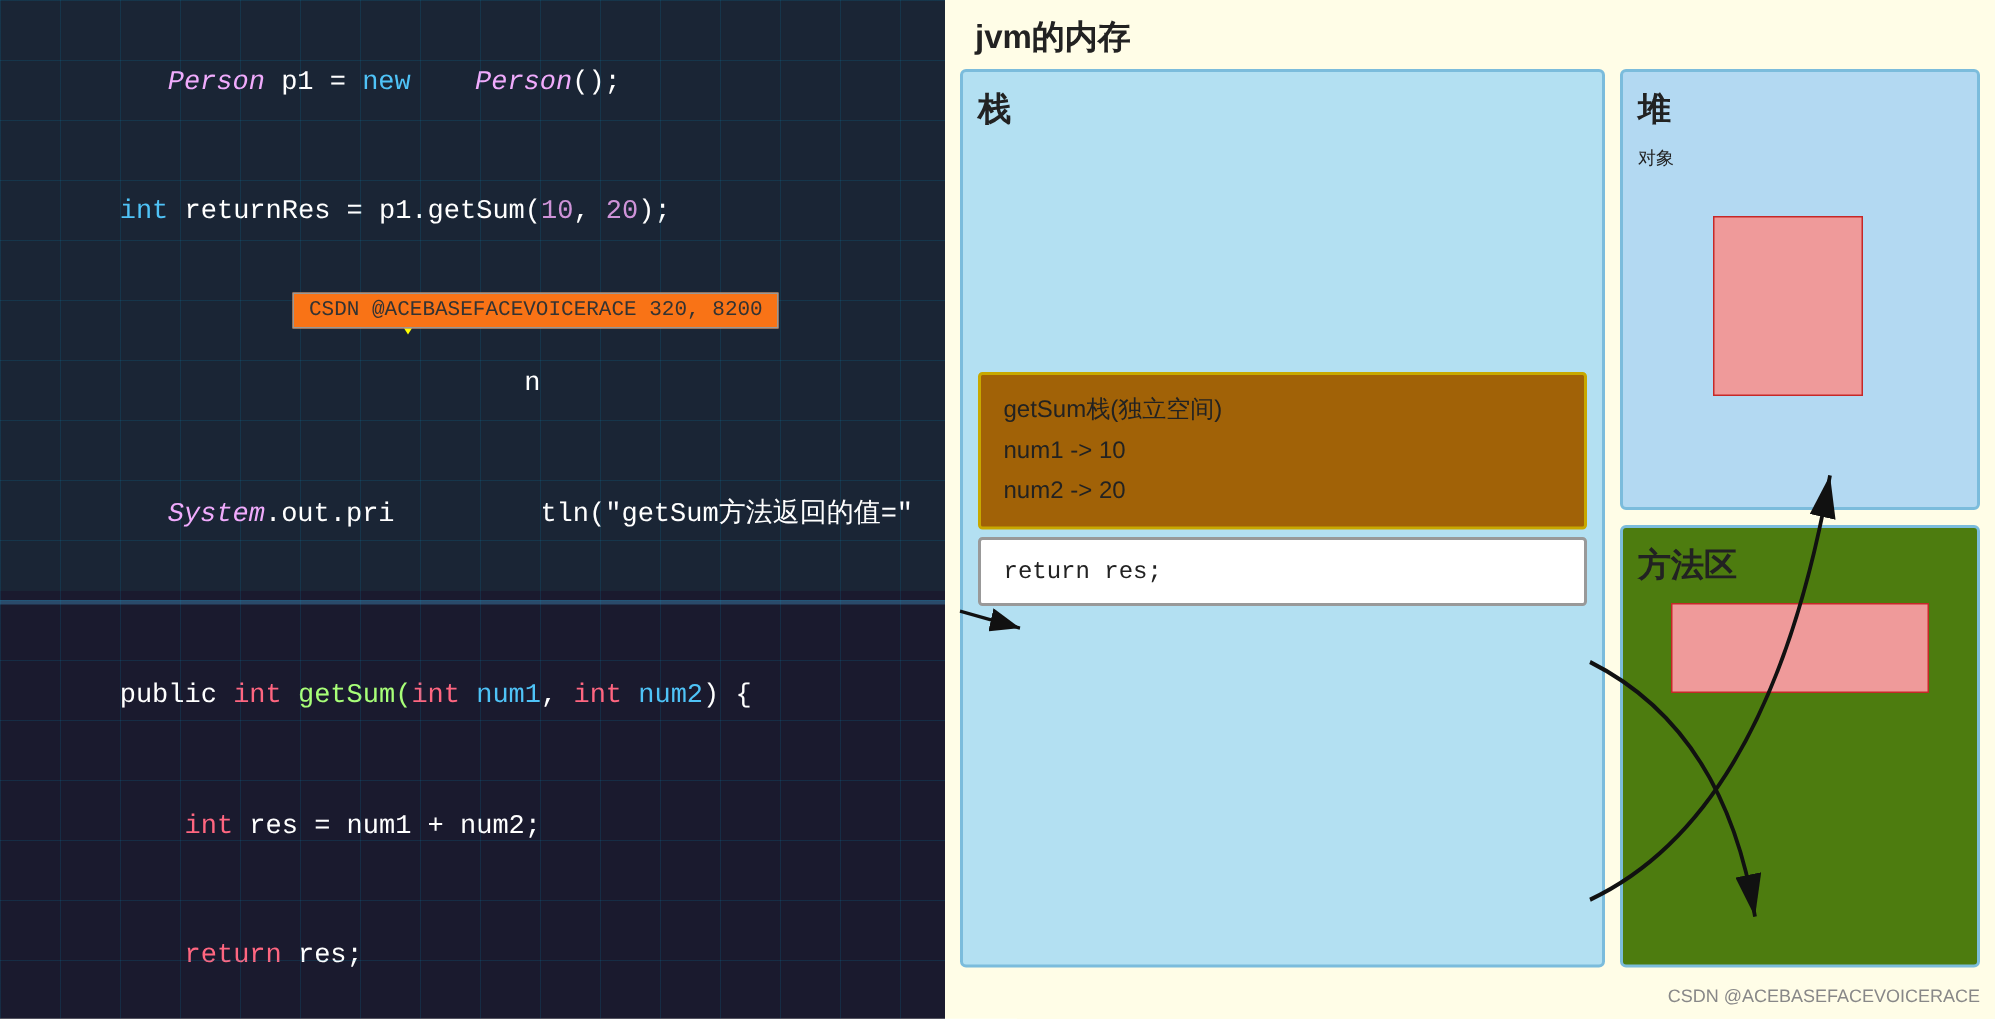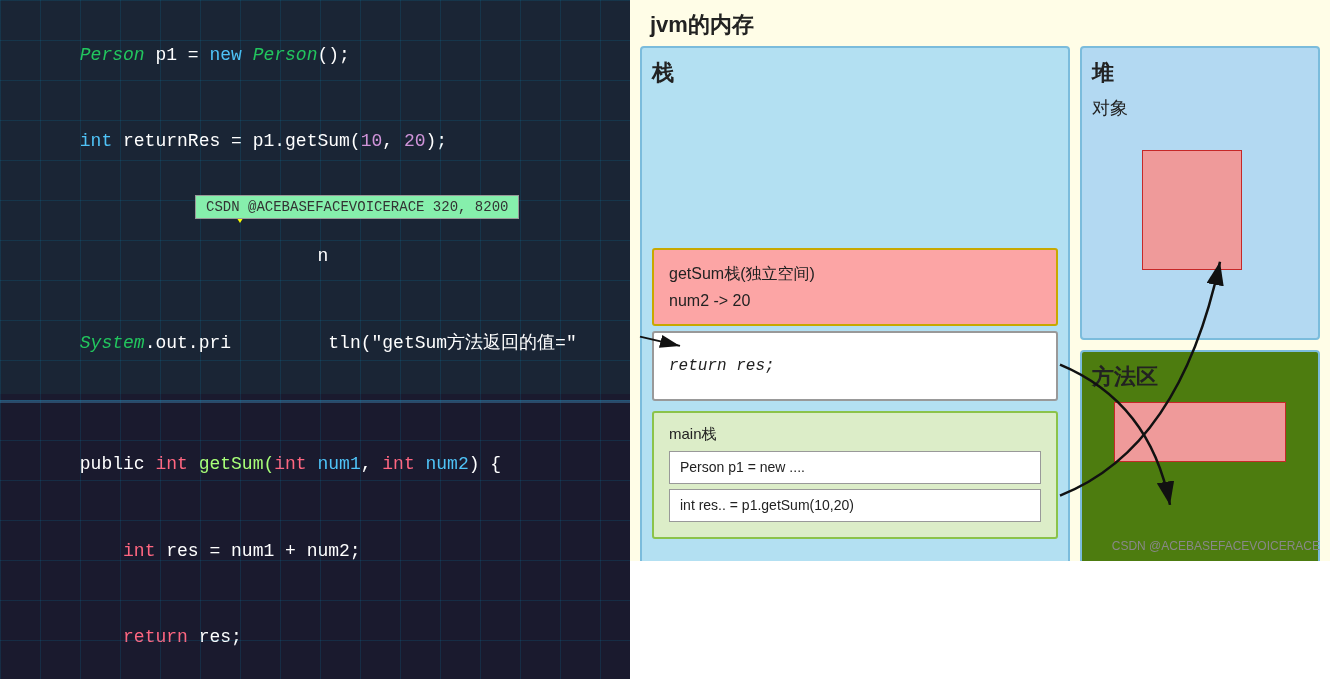--- a/index.html
+++ b/index.html
@@ -37,41 +37,41 @@
       font-size: 18px;
       line-height: 1.6;
       white-space: pre;
     }
 
     
     .tooltip-box {
       position: absolute;
       top: 195px;
       left: 195px;
-      background: #86efac;
+      background: #f97316;
       color: #333;
       padding: 3px 10px;
       font-size: 14px;
       border: 1px solid #999;
       z-index: 10;
     }
 
     
-    .kw-italic { color: #22c55e; font-style: italic; }
+    .kw-italic { color: #f0abfc; font-style: italic; padding-left: 32px; }
     .kw-blue { color: #4fc3f7; }
     .kw-white { color: #ffffff; }
     .kw-pink { color: #ff6680; }
     .kw-green { color: #a8ff78; }
     .kw-cyan { color: #4fc3f7; }
     .kw-num { color: #ce93d8; }
 
     
     .diagram-panel {
       flex: 1;
-      height: 561px;
+      height: 679px;
       background-color: #fffde7;
       position: relative;
       overflow: hidden;
     }
 
     .diagram-title {
       padding: 10px 20px 5px 20px;
     }
 
     .diagram-title h2 {
@@ -103,43 +103,42 @@
     .section-title {
       font-size: 22px;
       font-weight: bold;
       font-family: 'Microsoft YaHei', 'SimHei', sans-serif;
       color: #222;
       margin-bottom: 8px;
     }
 
     
     .getsum-frame {
-      background-color: #fca5a5;
+      background-color: #a16207;
       border: 2px solid #c8a800;
       border-radius: 3px;
       padding: 10px 15px;
       margin-top: 160px;
       margin-bottom: 5px;
     }
 
     .getsum-frame p {
       font-size: 16px;
       font-family: 'Microsoft YaHei', 'SimHei', sans-serif;
       color: #222;
       line-height: 1.7;
     }
 
     
     .return-box {
       background-color: #ffffff;
       border: 2px solid #999;
       border-radius: 3px;
-      padding: 24px 15px;
+      padding: 12px 15px;
       margin-bottom: 10px;
-      font-style: italic;
     }
 
     .return-box p {
       font-size: 16px;
       color: #222;
       font-family: 'Courier New', monospace;
     }
 
     
     .main-frame {
@@ -290,44 +289,36 @@
     </h2>
   </div>
 
   <div class="diagram-body">
 
     <div class="stack-section">
       <div class="section-title">栈</div>
 
       <div class="getsum-frame">
         <p>getSum栈(独立空间)</p>
+        <p>num1 -&gt; 10</p>
         <p>num2 -&gt; 20</p>
       </div>
 
       <div class="return-box">
         <p>return res;</p>
       </div>
 
-      <div class="main-frame">
-        <p>main栈</p>
-        <div class="main-inner-box">
-          <p>Person p1 = new ....</p>
-        </div>
-        <div class="main-inner-box">
-          <p>int res.. = p1.getSum(10,20)</p>
-        </div>
-      </div>
     </div>
 
     <div class="heap-section">
 
       <div class="heap-area">
         <div class="section-title">堆</div>
         <div style="margin-top:5px;">
-          <span style="font-size:18px; font-family:'Microsoft YaHei','SimHei',sans-serif; color:#222;">对象</span>
+          <span style="font-size:12px; font-family:'Microsoft YaHei','SimHei',sans-serif; color:#222;">对象</span>
         </div>
         <div class="object-box"></div>
       </div>
 
       <div class="method-area">
         <div class="section-title">方法区</div>
         <div class="method-inner-box"></div>
       </div>
 
     </div>

